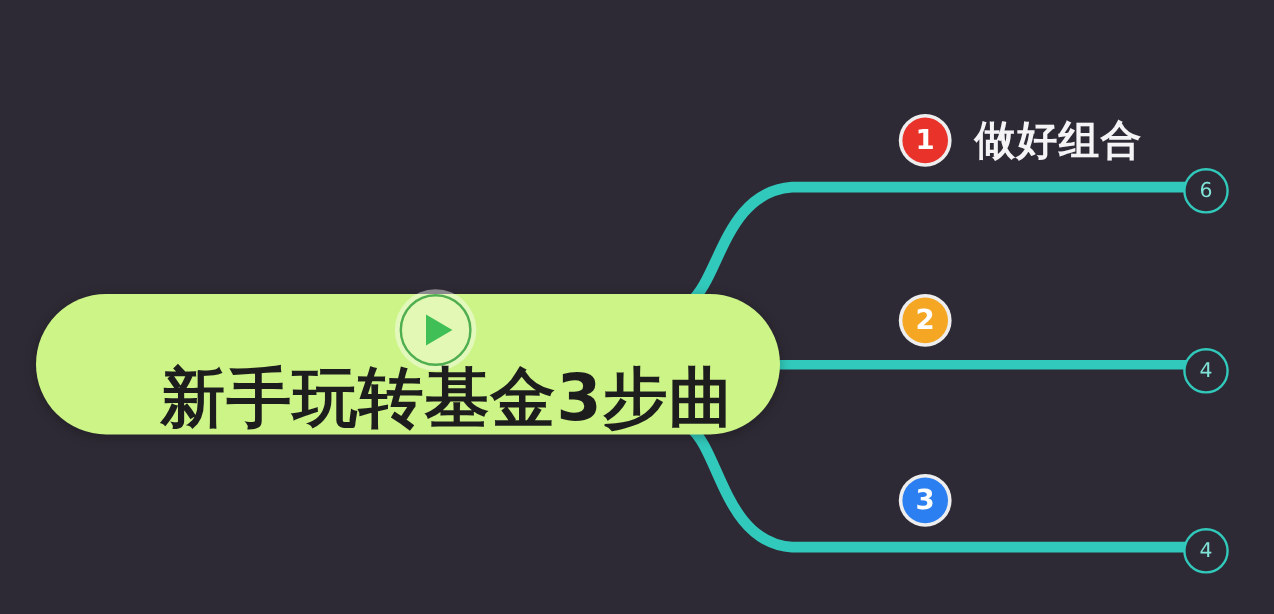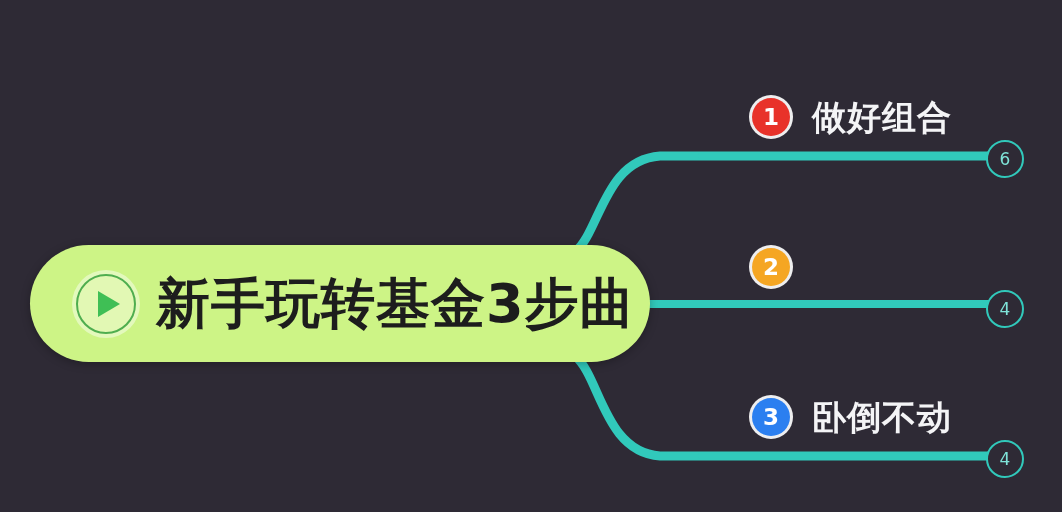--- a/index.html
+++ b/index.html
@@ -42,20 +42,21 @@
     top: 245px;
     width: 620px;
     height: 117px;
     background: #cdf486;
     border-radius: 60px;
     display: flex;
     align-items: center;
     box-sizing: border-box;
     padding-left: 46px;
     box-shadow: 0 2px 10px rgba(0,0,0,0.28);
+    flex-direction: column;
   }
 
   #root-play-icon {
     width: 56px;
     height: 56px;
     flex: 0 0 56px;
     border-radius: 50%;
     border: 2.5px solid #4fae4f;
     background: #e2f8b4;
     display: flex;
@@ -175,20 +176,19 @@
     <div class="subtopic-badge" style="background: rgb(232, 50, 42);">1</div>
     <div class="subtopic-label">做好组合</div>
   </div>
 
   <div class="subtopic" id="subtopic-2">
     <div class="subtopic-badge" style="background: rgb(245, 166, 35);">2</div>
   </div>
 
   <div class="subtopic" id="subtopic-3">
     <div class="subtopic-badge" style="background: rgb(43, 127, 240);">3</div>
-    <div class="subtopic-label">卧倒不动</div>
   </div>
 
   <div class="end-count" id="end-count-1" style="border-color: rgb(49, 201, 187);">6</div>
   <div class="end-count" id="end-count-2" style="border-color: rgb(49, 201, 187);">4</div>
   <div class="end-count" id="end-count-3" style="border-color: rgb(49, 201, 187);">4</div>
 
 </div>
 
 </body></html>

